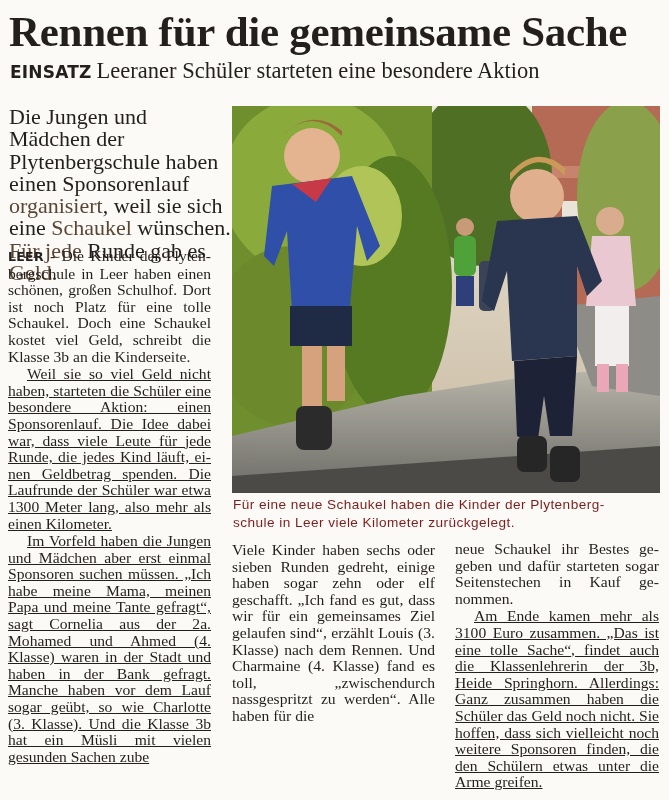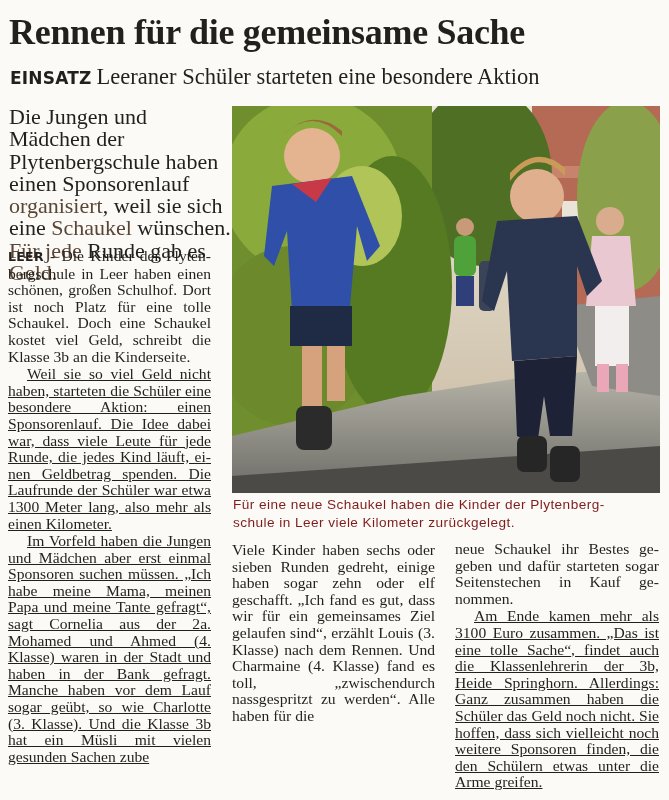--- a/index.html
+++ b/index.html
@@ -5,26 +5,26 @@
   * { box-sizing: border-box; margin: 0; padding: 0; }
   html, body { width: 669px; height: 800px; overflow: hidden; }
   body {
     background: #fbfaf6;
     color: #231f1c;
     font-family: "Liberation Serif", "DejaVu Serif", serif;
     position: relative;
   }
   .headline {
     position: absolute; left: 9px; top: 6px; width: 660px;
-    font-size: 36px; line-height: 52px; letter-spacing: -0.3px;
+    font-size: 43px; line-height: 52px; letter-spacing: -0.3px;
     white-space: nowrap;
   }
   .subline {
-    position: absolute; left: 10px; top: 62px; width: 660px;
-    font-size: 22.5px; line-height: 30px; white-space: nowrap;
+    position: absolute; left: 10px; top: 52px; width: 660px;
+    font-size: 22.5px; line-height: 38px; white-space: nowrap;
   }
   .kicker {
     font-family: "DejaVu Sans", sans-serif; font-weight: bold;
     font-size: 17px; letter-spacing: 0.2px; margin-right: 5px;
   }
   .teaser {
     position: absolute; left: 9px; top: 106px; width: 222px;
     font-size: 22px; line-height: 22.3px;
   }
   .teaser .muted { color: #5a4636; }

